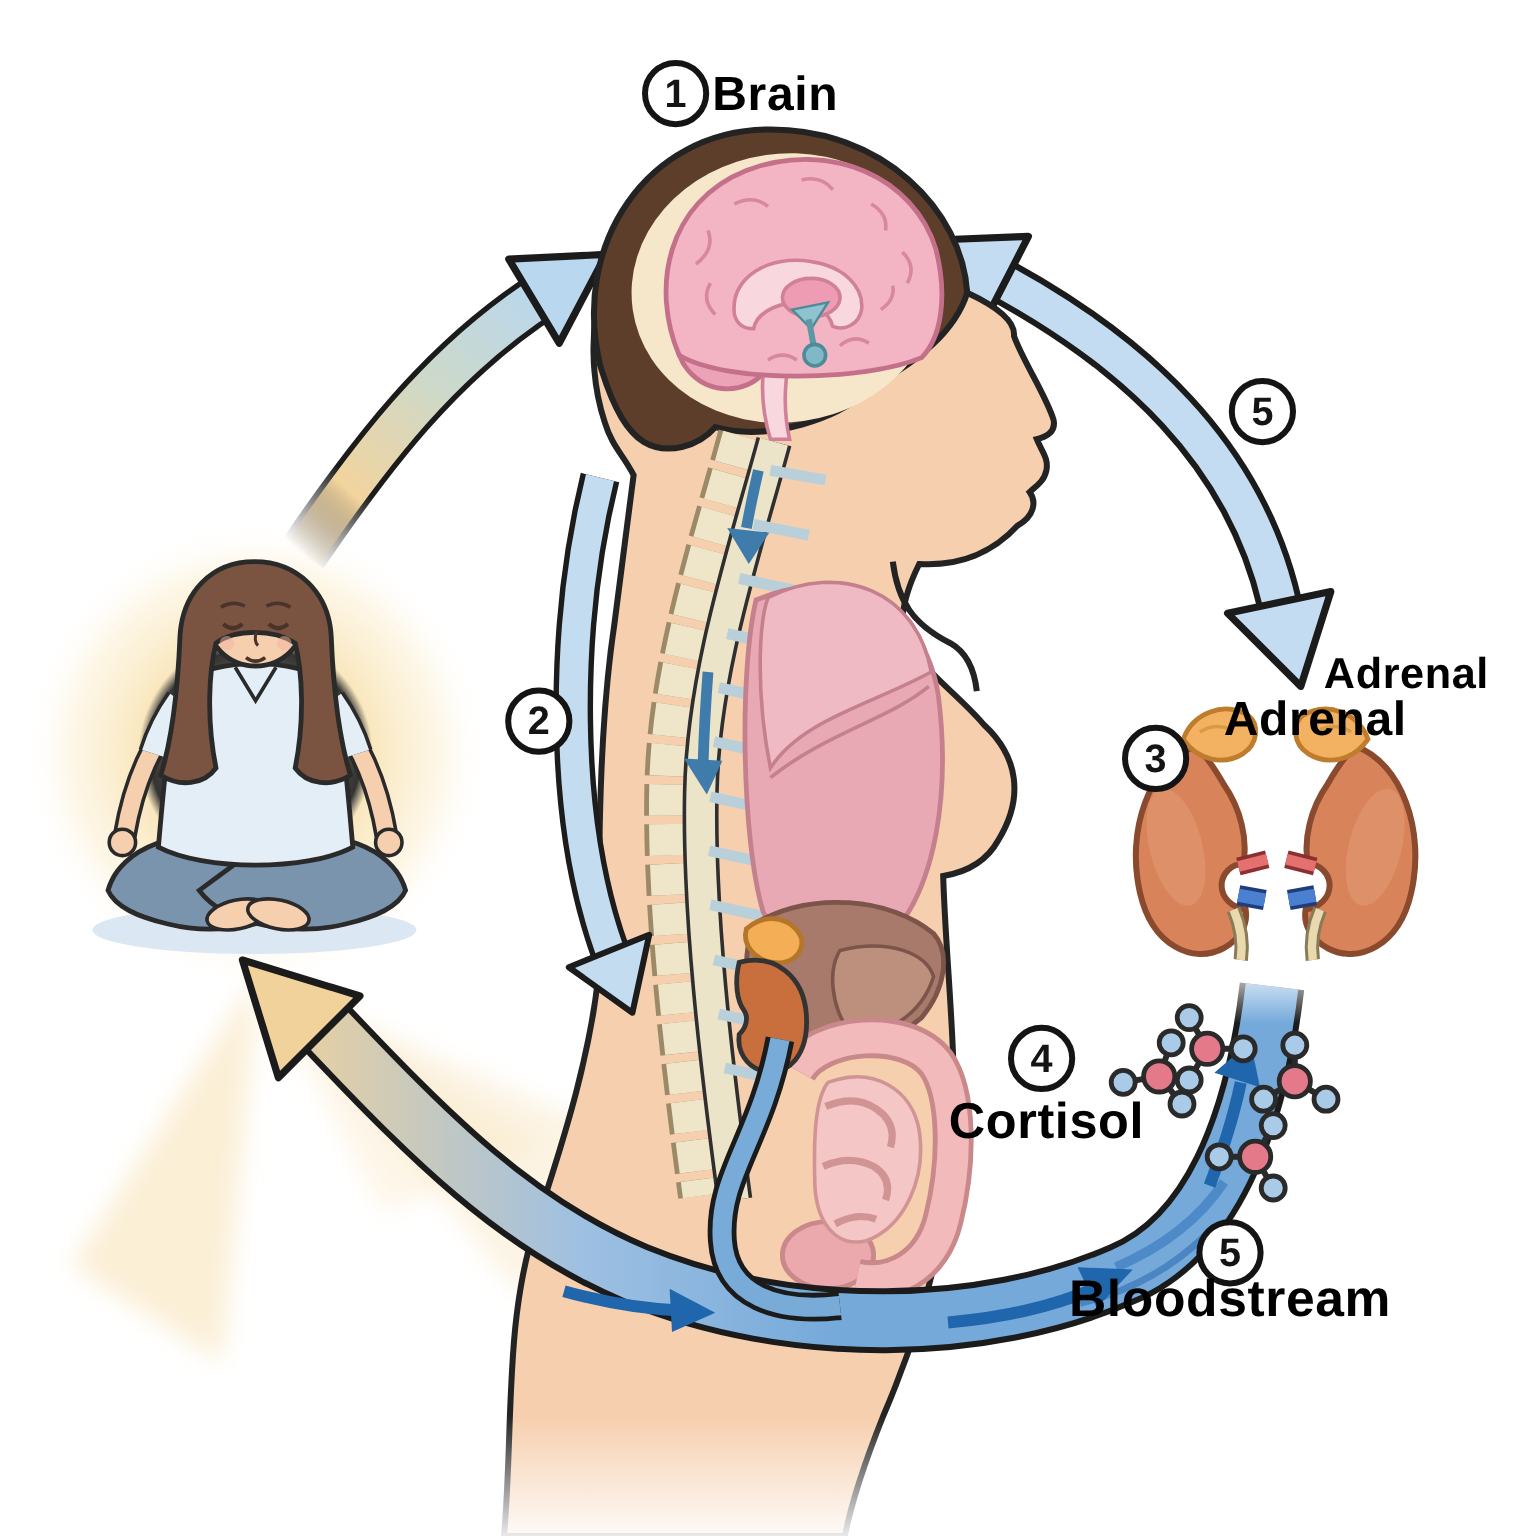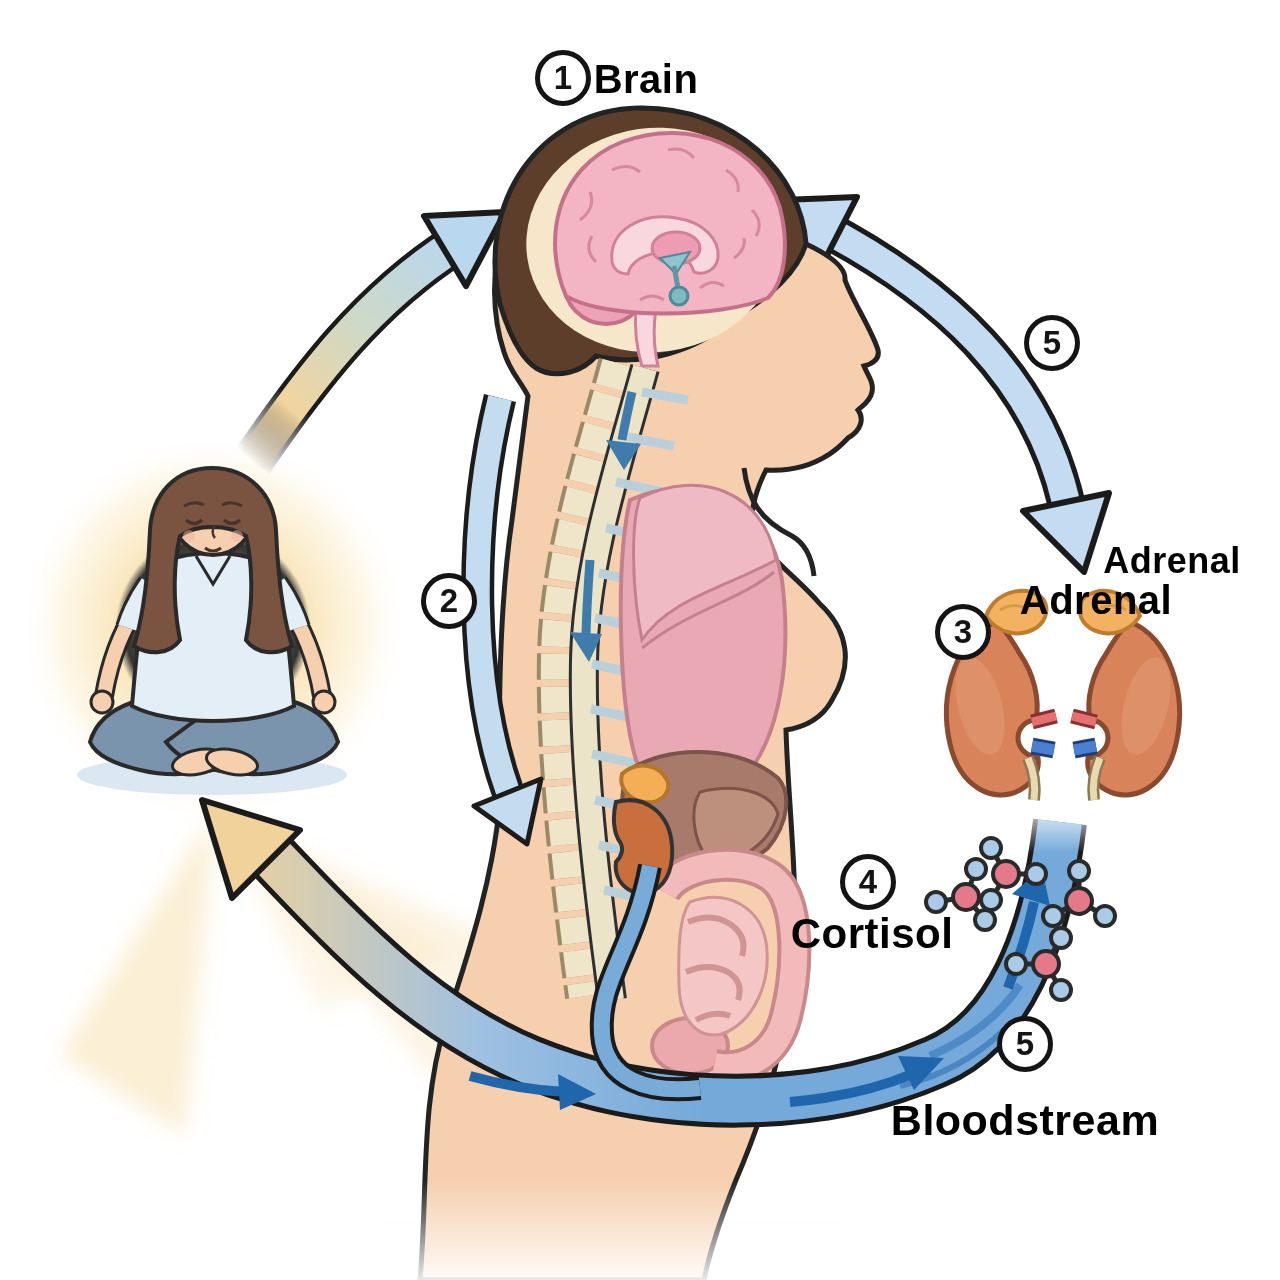--- a/index.html
+++ b/index.html
@@ -324,15 +324,15 @@
   <div class="badge" style="left:449px;top:601px">2</div>
   <div class="badge" style="left:963px;top:632px">3</div>
   <div class="badge" style="left:868px;top:882px">4</div>
   <div class="badge" style="left:1052px;top:343px">5</div>
   <div class="badge" style="left:1025px;top:1044px">5</div>
 
   <div class="lbl" style="left:646px;top:79px;font-size:40px">Brain</div>
   <div class="lbl" style="left:1172px;top:561px;font-size:36px">Adrenal</div>
   <div class="lbl" style="left:1096px;top:600px;font-size:40px">Adrenal</div>
   <div class="lbl" style="left:872px;top:934px;font-size:42px">Cortisol</div>
-  <div class="lbl" style="left:1025px;top:1120px;font-size:43px">Bloodstream</div>
+  <div class="lbl" style="left:1025px;top:1083px;font-size:43px">Bloodstream</div>
 
 </div>
 
 </body></html>

